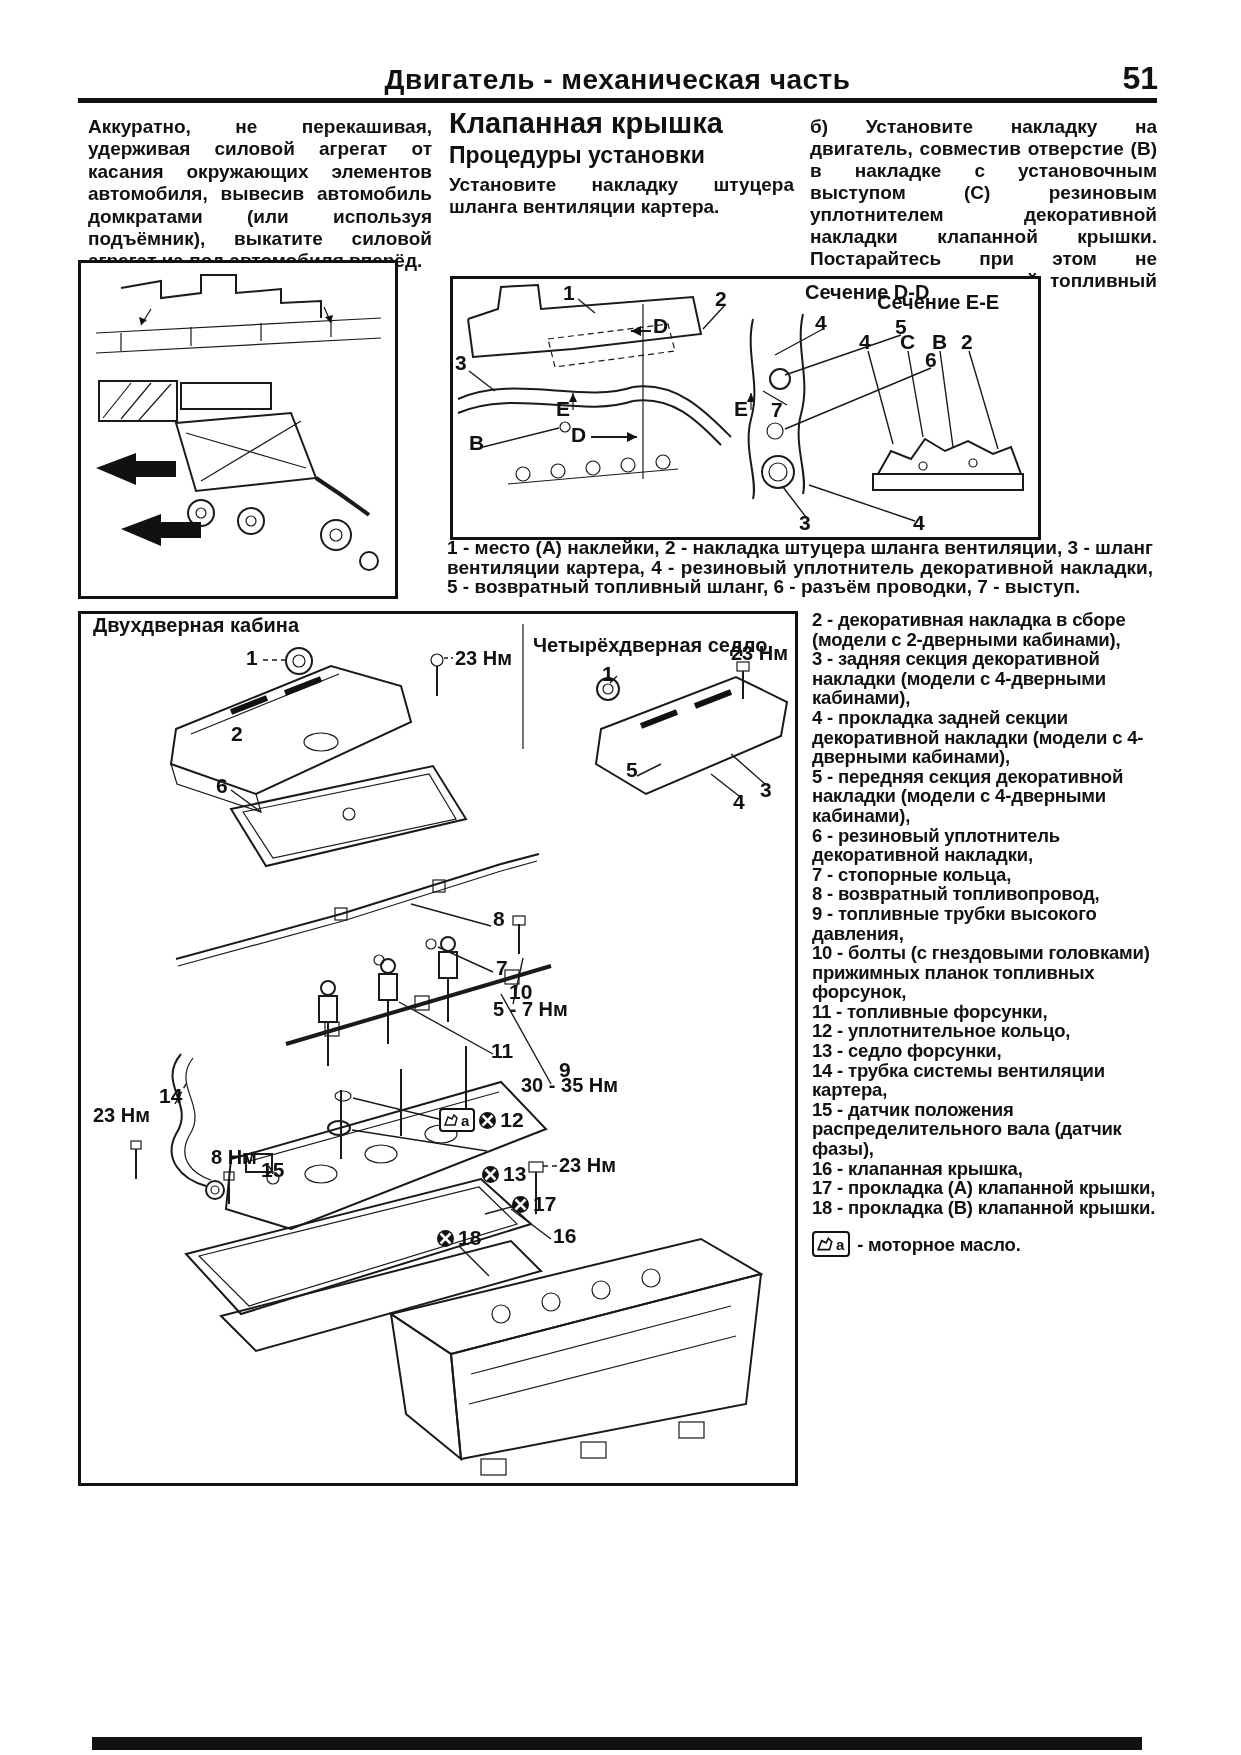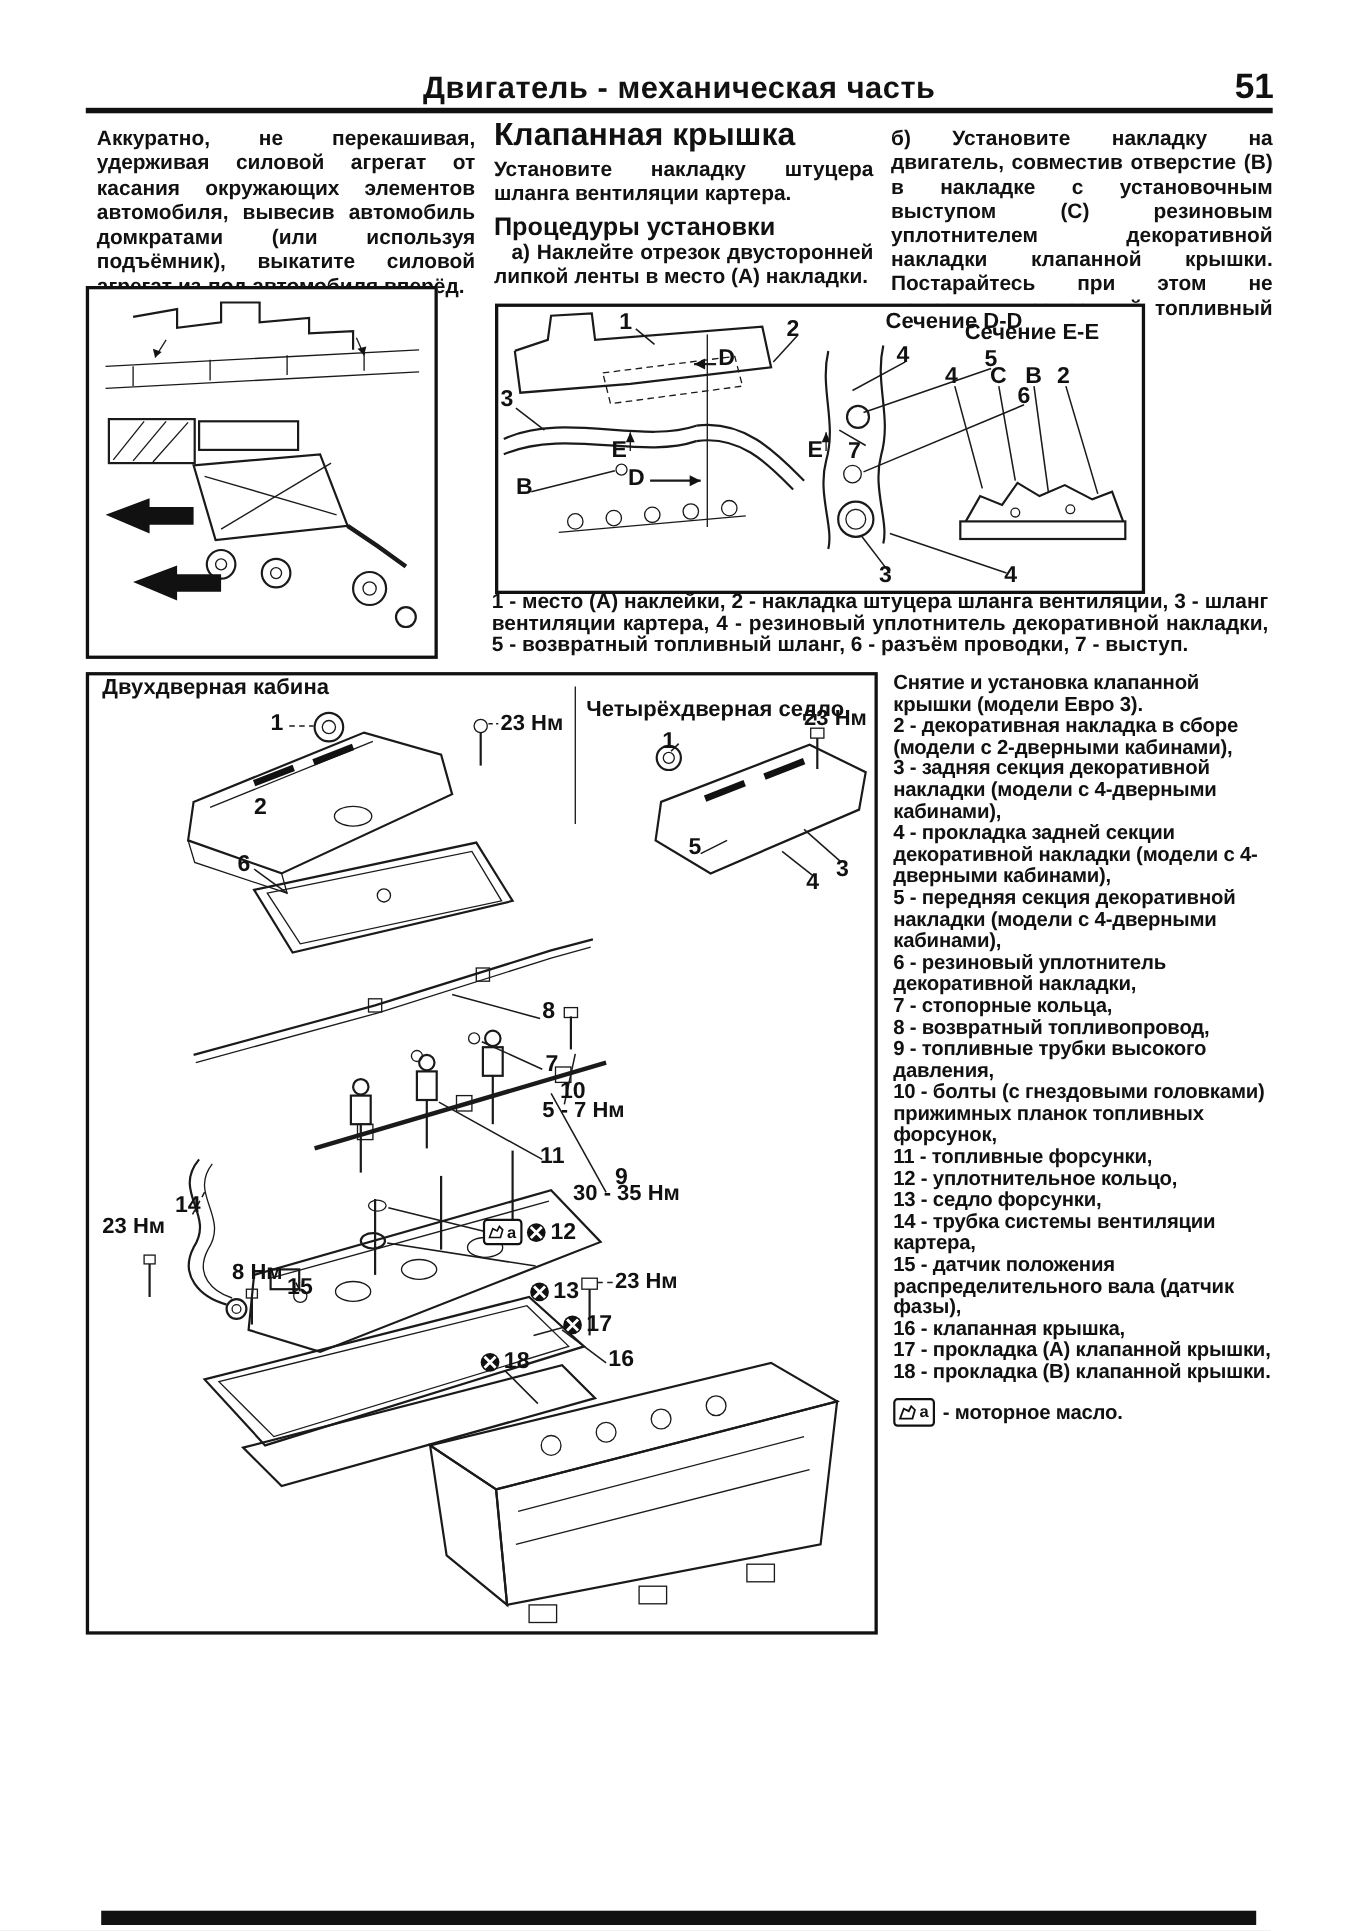--- a/index.html
+++ b/index.html
@@ -27,23 +27,22 @@
 <div id="page">
 
   <div class="abs b" style="left:78px;right:84px;top:64px;text-align:center;font-size:28px;letter-spacing:0.5px;">Двигатель - механическая часть</div>
   <div class="abs b" style="left:1100px;top:60px;width:58px;text-align:right;font-size:32px;">51</div>
   <div class="abs" style="left:78px;top:98px;width:1079px;height:5px;background:#111;"></div>
 
   <div class="abs b just" style="left:88px;top:116px;width:344px;font-size:19px;line-height:22.4px;">Аккуратно, не перекашивая, удерживая силовой агрегат от касания окружающих элементов автомобиля, вывесив автомобиль домкратами (или используя подъёмник), выкатите силовой агрегат из-под автомобиля вперёд.</div>
 
   <div class="abs" style="left:449px;top:108px;width:345px;">
     <div class="b" style="font-size:29px;line-height:30px;">Клапанная крышка</div>
+    <div class="b" style="font-size:23px;line-height:26px;margin-top:4px;">Процедуры установки</div>
     <div class="b just" style="font-size:19px;line-height:22.4px;margin-top:6px;">Установите накладку штуцера шланга вентиляции картера.</div>
-    <div class="b" style="font-size:23px;line-height:26px;margin-top:4px;">Процедуры установки</div>
-    <div class="b just" style="font-size:19px;line-height:22.4px;text-indent:16px;">а) Наклейте отрезок двусторонней липкой ленты в место (А) накладки.</div>
   </div>
 
   <div class="abs b just" style="left:810px;top:116px;width:347px;font-size:19px;line-height:22px;">б) Установите накладку на двигатель, совместив отверстие (В) в накладке с установочным выступом (С) резиновым уплотнителем декоративной накладки клапанной крышки. Постарайтесь при этом не повредить возвратный топливный шланг.</div>
 
   <div class="figbox" style="left:78px;top:260px;width:314px;height:333px;">
     <svg width="314" height="333" viewBox="0 0 314 333">
       <polyline class="draw" points="40,25 80,18 80,35 120,30 120,12 155,12 155,30 200,26 200,40 240,38 240,55"></polyline>
       <line class="thin" x1="15" y1="70" x2="300" y2="55"></line>
       <line class="thin" x1="15" y1="90" x2="300" y2="75"></line>
       <line class="thin" x1="40" y1="70" x2="40" y2="88"></line>
@@ -329,21 +328,20 @@
     <span class="lbl xwrap" style="left:355px;top:612px;justify-content:flex-end;">
       <svg width="19" height="19" viewBox="0 0 19 19">
           <circle cx="9.5" cy="9.5" r="8.5" fill="#111"></circle>
           <path d="M4.5 4.5 L14.5 14.5 M14.5 4.5 L4.5 14.5" stroke="#fff" stroke-width="2.6"></path>
         </svg>
       <span>18</span>
     </span>
   </div>
 
   <div class="abs" style="left:812px;top:610px;width:346px;font-size:18.5px;line-height:19.6px;font-weight:700;letter-spacing:-0.2px;">
-    <div>Снятие и установка клапанной крышки (модели Евро 3).</div>
     <div>2 - декоративная накладка в сборе (модели с 2-дверными кабинами),</div>
     <div>3 - задняя секция декоративной накладки (модели с 4-дверными кабинами),</div>
     <div>4 - прокладка задней секции декоративной накладки (модели с 4-дверными кабинами),</div>
     <div>5 - передняя секция декоративной накладки (модели с 4-дверными кабинами),</div>
     <div>6 - резиновый уплотнитель декоративной накладки,</div>
     <div>7 - стопорные кольца,</div>
     <div>8 - возвратный топливопровод,</div>
     <div>9 - топливные трубки высокого давления,</div>
     <div>10 - болты (с гнездовыми головками) прижимных планок топливных форсунок,</div>
     <div>11 - топливные форсунки,</div>

